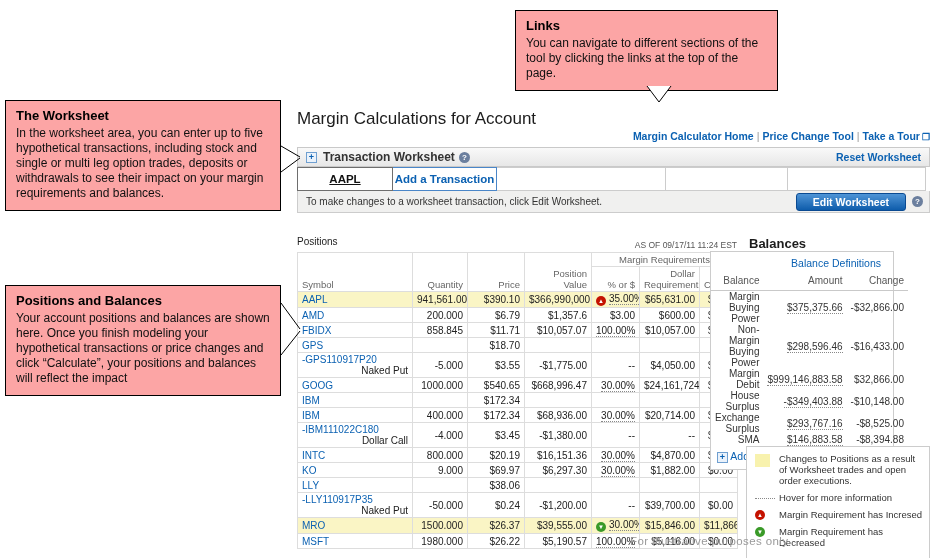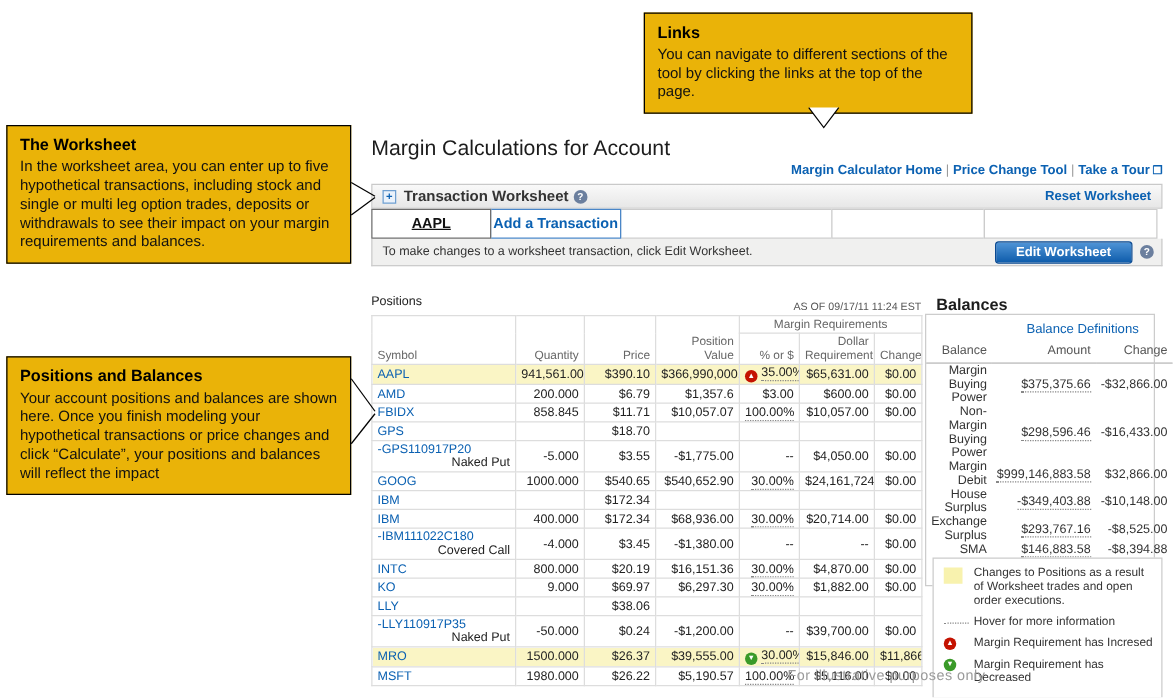--- a/index.html
+++ b/index.html
@@ -1,21 +1,21 @@
 <!DOCTYPE html>
 <html><head>
 <meta charset="utf-8">
 <style>
   * { box-sizing: border-box; margin: 0; padding: 0; }
   html,body { background:#fff; }
   body { font-family: "Liberation Sans", sans-serif; color:#222; }
   #canvas { position:relative; width:939px; height:558px; background:#fff; overflow:hidden; }
 
   
-  .callout { position:absolute; background:#eab308; border:1px solid #000; padding:7px 10px 9px 10px; z-index:2; }
+  .callout { position:absolute; background:#fca5a5; border:1px solid #000; padding:7px 10px 9px 10px; z-index:2; }
   .callout .co-title { font-size:13px; font-weight:bold; color:#000; margin-bottom:3px; }
   .callout .co-body { font-size:12px; line-height:15px; color:#111; }
 
   svg.connectors { position:absolute; left:0; top:0; z-index:3; pointer-events:none; }
 
   
   .page-title { position:absolute; left:297px; top:109px; font-size:17px; color:#1c1c1c; }
   .top-nav { position:absolute; left:560px; top:130px; width:370px; text-align:right; font-size:10.5px; font-weight:bold; }
   .top-nav a { color:#0b61b2; text-decoration:none; cursor:pointer; }
   .navsep { color:#999; font-weight:normal; padding:0 3px; }
@@ -53,21 +53,21 @@
   td.sym a { color:#0b61b2; text-decoration:none; cursor:pointer; }
   td.sym .opt-type { float:right; color:#222; }
   tr.hl td { background:#FAF5C5; }
   .circ { display:inline-block; width:10px; height:10px; border-radius:50%; color:#fff; font-size:6px; line-height:10px; text-align:center; vertical-align:-1px; margin-right:3px; }
   .circ.up { background:#c41200; }
   .circ.down { background:#3a9a28; }
   .dotted { border-bottom:1px dotted #888; cursor:pointer; }
 
   
   .bal-title { position:absolute; left:749px; top:236px; font-size:13px; font-weight:bold; color:#1c1c1c; }
-  .bal-box { position:absolute; left:740px; top:251px; width:184px; border:1px solid #ccc; background:#fff; padding-bottom:2px; }
+  .bal-box { position:absolute; left:710px; top:251px; width:184px; border:1px solid #ccc; background:#fff; padding-bottom:2px; }
   .bal-def { text-align:right; padding:5px 12px 3px 0; font-size:10.5px; }
   .bal-def a { color:#0b61b2; text-decoration:none; cursor:pointer; }
   table.bal { width:100%; border-collapse:collapse; font-size:10px; }
   table.bal th { font-weight:normal; color:#555; font-size:10px; padding:3px 4px 4px; border-bottom:1px solid #c9c9c9; text-align:right; }
   table.bal td { padding:0 4px; text-align:right; vertical-align:middle; color:#333; }
   table.bal td.bl { line-height:11px; }
   .add-bal { padding:5px 6px 4px; font-size:10.5px; }
   .add-bal a { color:#0b61b2; text-decoration:none; cursor:pointer; }
 
   
@@ -208,21 +208,21 @@
           <td class="num">$3.55</td>
           <td class="num">-$1,775.00</td>
           <td class="num"><span>--</span></td>
           <td class="num">$4,050.00</td>
           <td class="num">$0.00</td>
         </tr>
         <tr>
           <td class="sym"><a>GOOG</a></td>
           <td class="num">1000.000</td>
           <td class="num">$540.65</td>
-          <td class="num">$540,652.90</td>
+          <td class="num">$668,996.47</td>
           <td class="num"><span class="dotted">30.00%</span></td>
           <td class="num">$24,161,724.00</td>
           <td class="num">$0.00</td>
         </tr>
         <tr>
           <td class="sym"><a>IBM</a></td>
           <td class="num"></td>
           <td class="num">$172.34</td>
           <td class="num"></td>
           <td class="num"></td>
@@ -232,21 +232,21 @@
         <tr>
           <td class="sym"><a>IBM</a></td>
           <td class="num">400.000</td>
           <td class="num">$172.34</td>
           <td class="num">$68,936.00</td>
           <td class="num"><span class="dotted">30.00%</span></td>
           <td class="num">$20,714.00</td>
           <td class="num">$0.00</td>
         </tr>
         <tr>
-          <td class="sym"><a>-IBM111022C180</a><span class="opt-type">Covered Call</span></td>
+          <td class="sym"><a>-IBM111022C180</a><span class="opt-type">Dollar Call</span></td>
           <td class="num">-4.000</td>
           <td class="num">$3.45</td>
           <td class="num">-$1,380.00</td>
           <td class="num"><span>--</span></td>
           <td class="num">--</td>
           <td class="num">$0.00</td>
         </tr>
         <tr>
           <td class="sym"><a>INTC</a></td>
           <td class="num">800.000</td>

